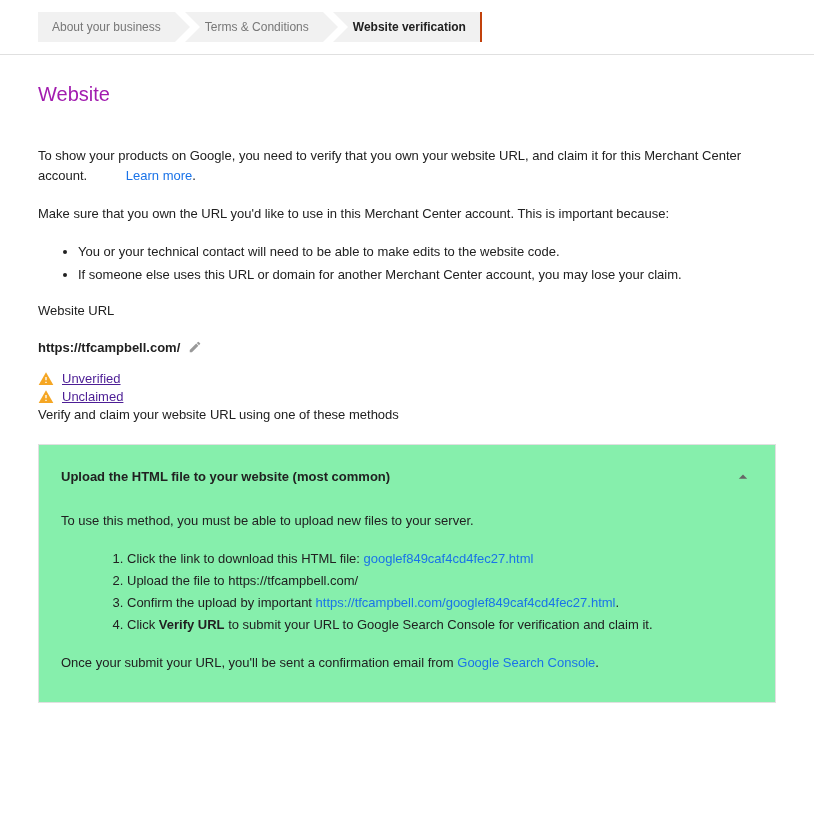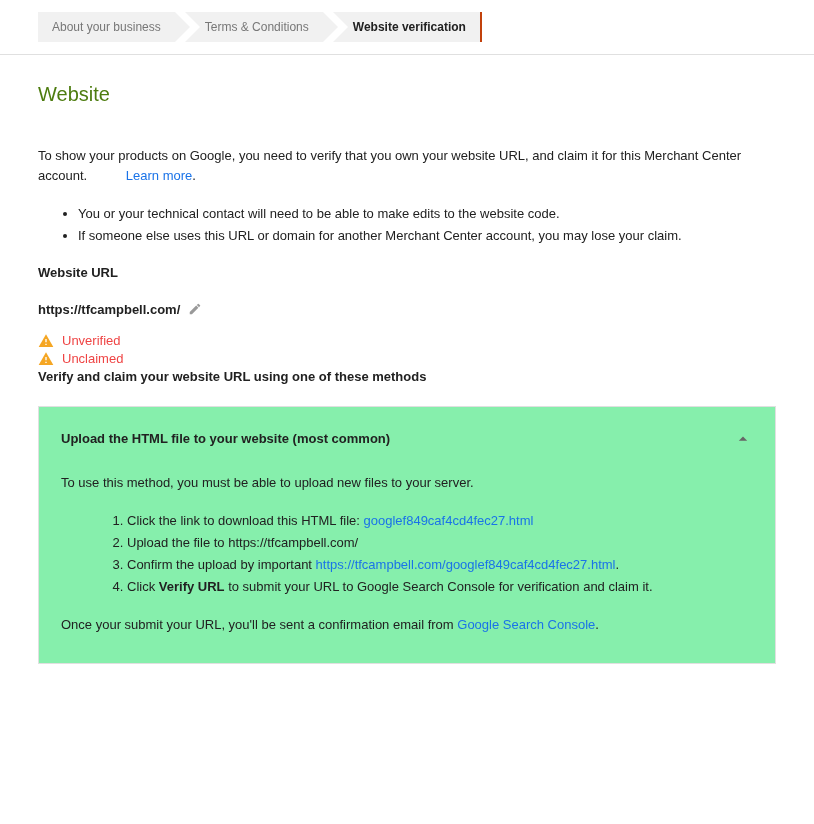--- a/index.html
+++ b/index.html
@@ -57,56 +57,56 @@
       font-weight: bold;
       border-right: 2px solid #c2410c;
     }
     .breadcrumb-item.active::after { display: none; }
     .content {
       padding: 28px 38px 0 38px;
     }
     h1 {
       font-size: 20px;
       font-weight: 400;
-      color: #4d7c0f;
+      color: #a21caf;
       margin-bottom: 40px;
     }
     .para {
       line-height: 1.55;
       margin-bottom: 18px;
       color: #212121;
     }
     .link { color: #1a73e8; cursor: pointer; margin-left: 35px; }
     .link2 { color: #1a73e8; cursor: pointer; }
     ul.bullets {
       list-style: disc;
       padding-left: 40px;
       margin-bottom: 18px;
       line-height: 1.55;
     }
     ul.bullets li { margin-bottom: 2px; }
     .section-h {
-      font-weight: bold;
+      font-weight: normal;
       font-size: 13px;
       margin-bottom: 22px;
     }
     .url-row {
       display: flex;
       align-items: center;
       margin-bottom: 16px;
     }
     .url-text { font-weight: bold; margin-right: 8px; }
     .pencil-icon { width:14px; height:14px; fill:#999; cursor:pointer;}
     .status-row {
       display: flex;
       align-items: center;
       margin-bottom: 2px;
     }
     .warn-icon { width:16px; height:16px; margin-right: 8px; }
-    .status-label { color: #ef4444; }
+    .status-label { color: #4c1d95; text-decoration: underline; }
     .accordion {
       border: 1px solid #e0e0e0;
       margin-top: 20px;
       background: #86efac;
     }
     .accordion-header {
       padding: 22px 22px 24px 22px;
       display: flex;
       justify-content: space-between;
       align-items: center;
@@ -142,20 +142,21 @@
   </div>
 </div>
 
 <div class="content">
   <h1>Website</h1>
 
   <p class="para">
     <span>To show your products on Google, you need to verify that you own your website URL, and claim it for this Merchant Center account. </span><span class="link">Learn more</span><span>.</span>
   </p>
 
+  <p class="para">Make sure that you own the URL you'd like to use in this Merchant Center account. This is important because:</p>
 
   <ul class="bullets">
     <li>You or your technical contact will need to be able to make edits to the website code.</li>
     <li>If someone else uses this URL or domain for another Merchant Center account, you may lose your claim.</li>
   </ul>
 
 
   <div class="section-h">Website URL</div>
 
   <div class="url-row">

